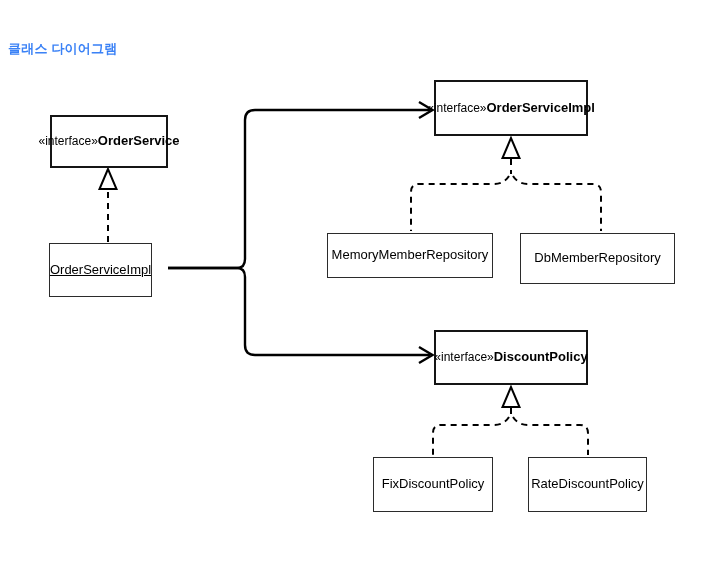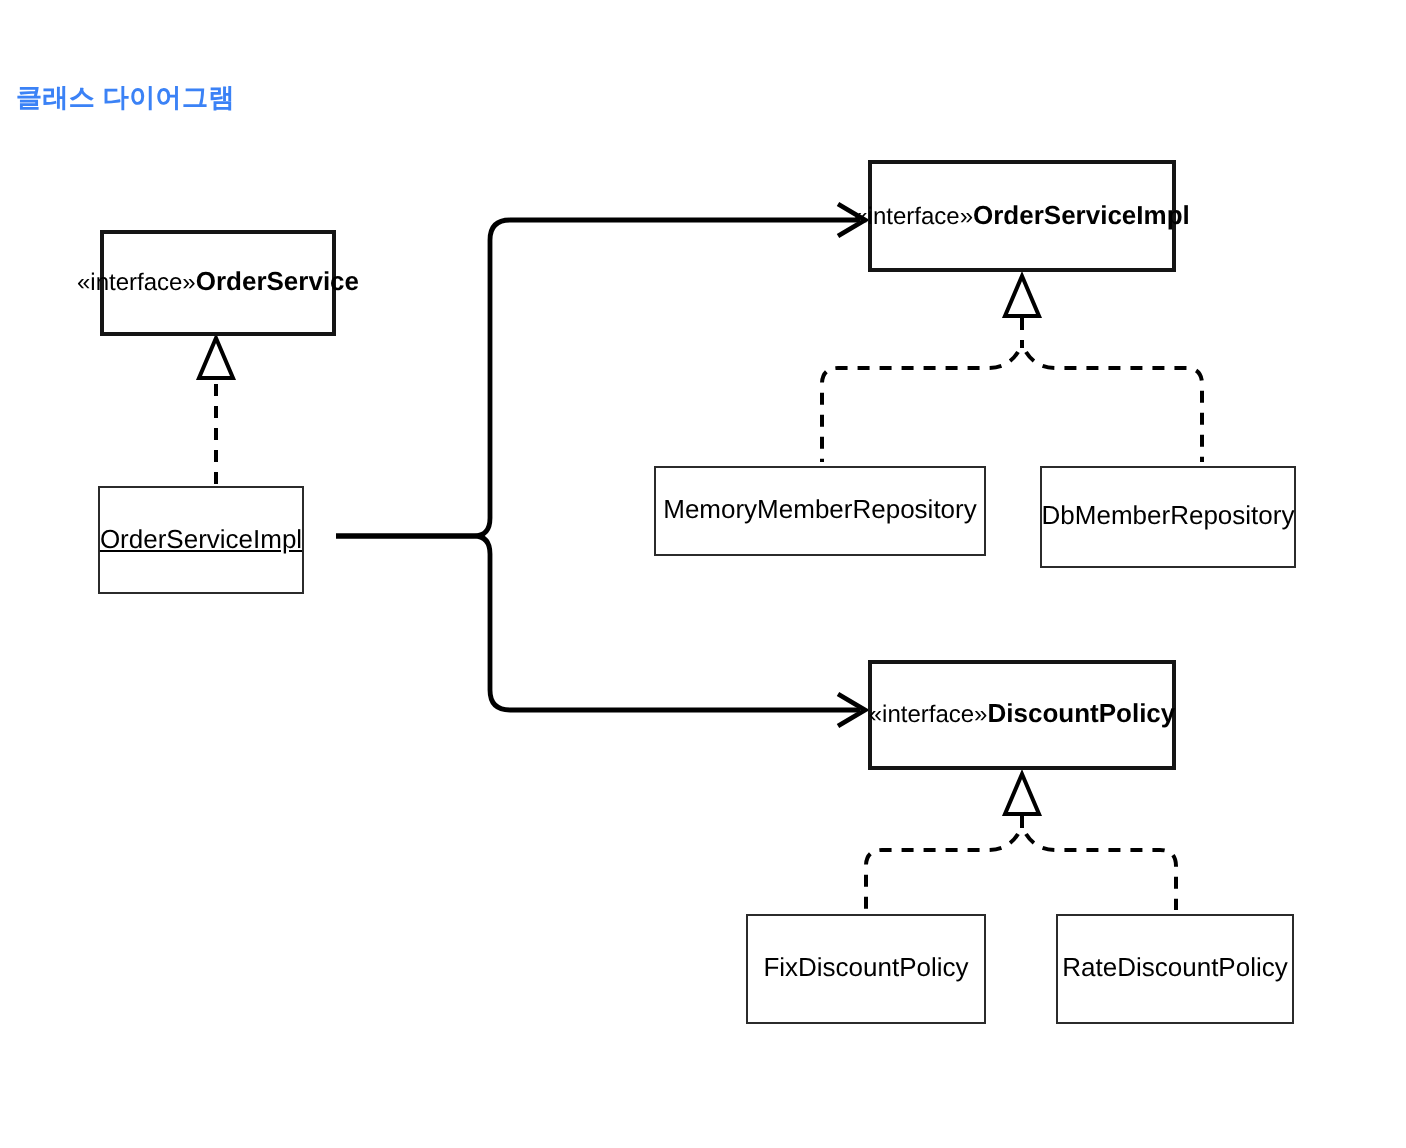--- a/index.html
+++ b/index.html
@@ -58,21 +58,21 @@
   }
   .iface .class-name {
     font-weight: bold;
     font-size: 13px;
   }
   
   #box-order-service        { left: 50px;  top: 115px; width: 118px; height: 53px; }
   #box-order-service-impl   { left: 49px;  top: 243px; width: 103px; height: 54px; text-decoration: underline; }
   #box-member-repository    { left: 434px; top: 80px;  width: 154px; height: 56px; }
   #box-memory-member-repo   { left: 327px; top: 233px; width: 166px; height: 45px; }
-  #box-db-member-repo       { left: 520px; top: 233px; width: 128px; height: 51px; }
+  #box-db-member-repo       { left: 520px; top: 233px; width: 155px; height: 51px; }
   #box-discount-policy      { left: 434px; top: 330px; width: 154px; height: 55px; }
   #box-fix-discount-policy  { left: 373px; top: 457px; width: 120px; height: 55px; }
   #box-rate-discount-policy { left: 528px; top: 457px; width: 119px; height: 55px; justify-content: center; }
 
   .solid-edge {
     fill: none;
     stroke: #000000;
     stroke-width: 2.4;
   }
   .arrow-head {

